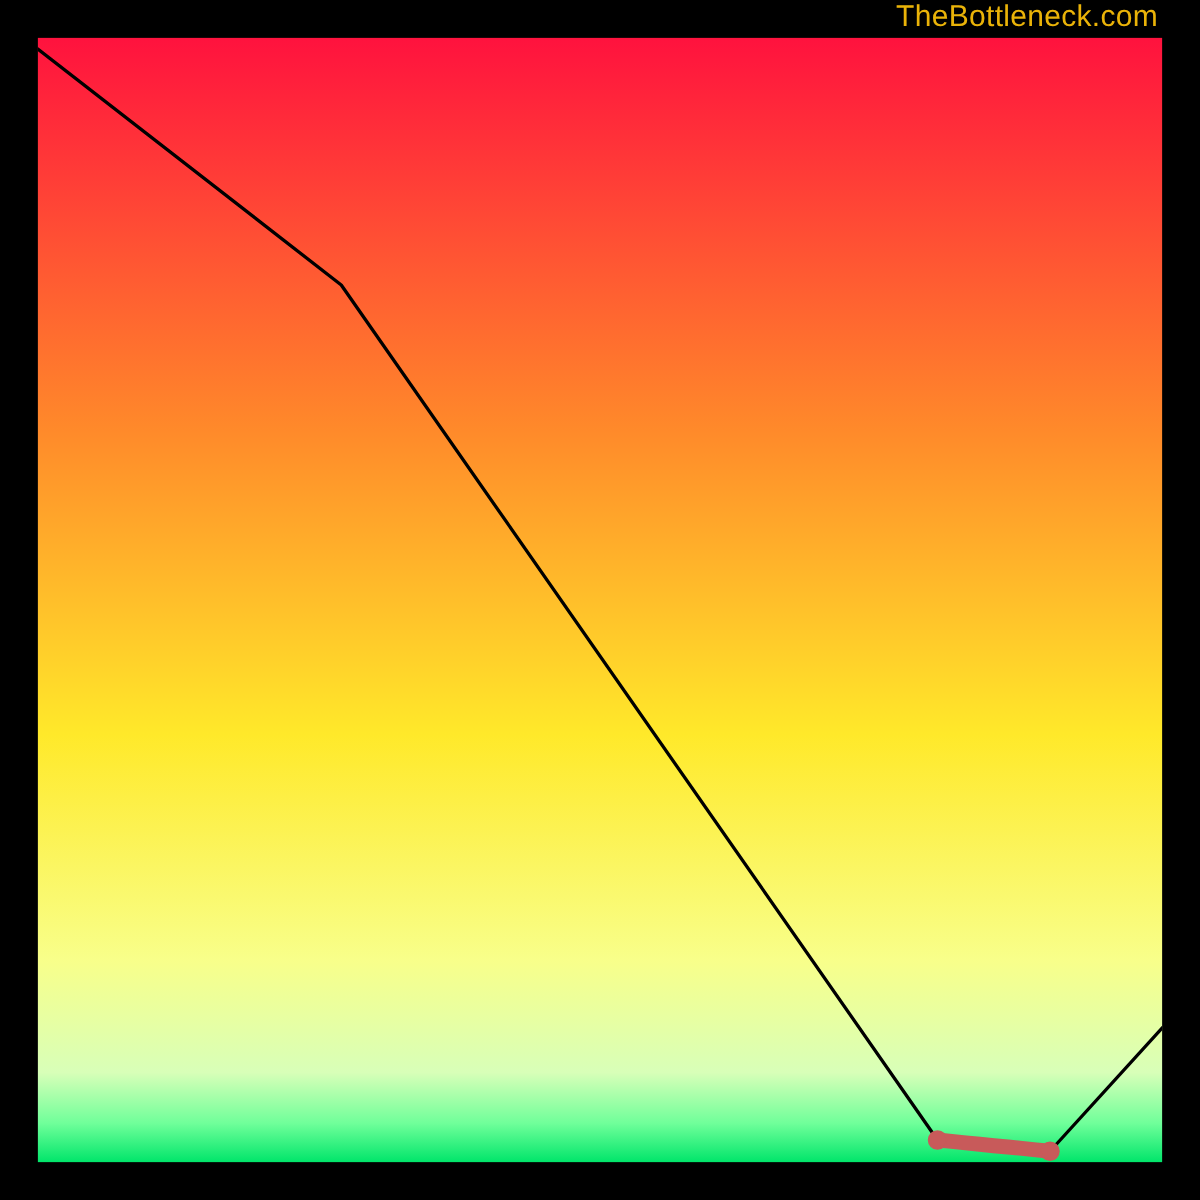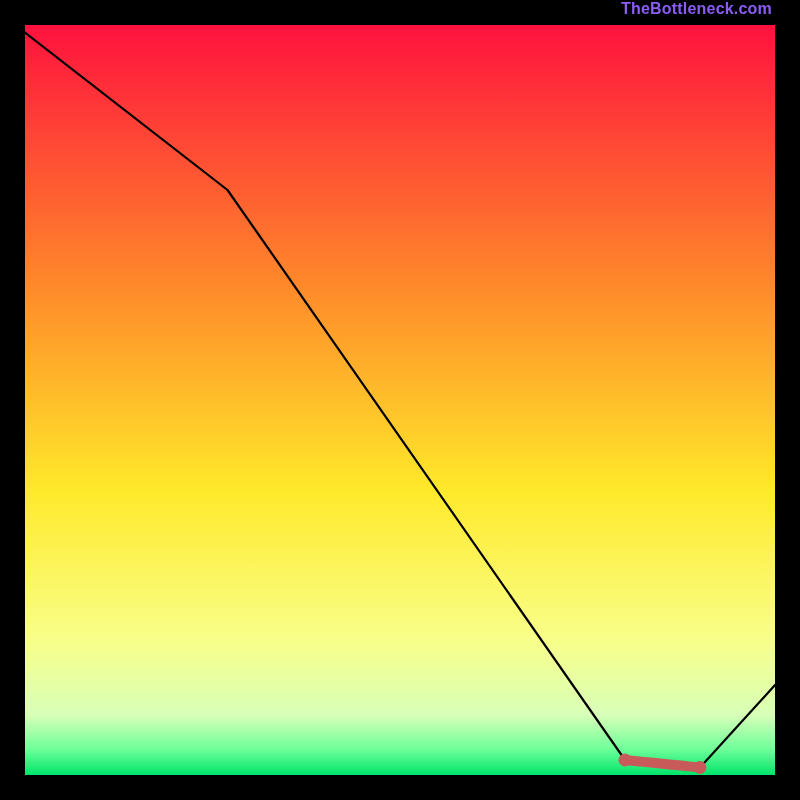--- a/index.html
+++ b/index.html
@@ -24,23 +24,23 @@
     left: 25px;
     top: 25px;
     width: 750px;
     height: 750px;
     overflow: hidden;
   }
   .watermark {
     position: absolute;
     top: 0px;
     right: 28px;
-    color: #8b5cf6;
-    font-size: 16px;
-    font-weight: 700;
+    color: #eab308;
+    font-size: 20px;
+    font-weight: 400;
     letter-spacing: 0.2px;
     z-index: 50;
   }
   svg.chart {
     position: absolute;
     left: 0;
     top: 0;
     width: 750px;
     height: 750px;
     display: block;

